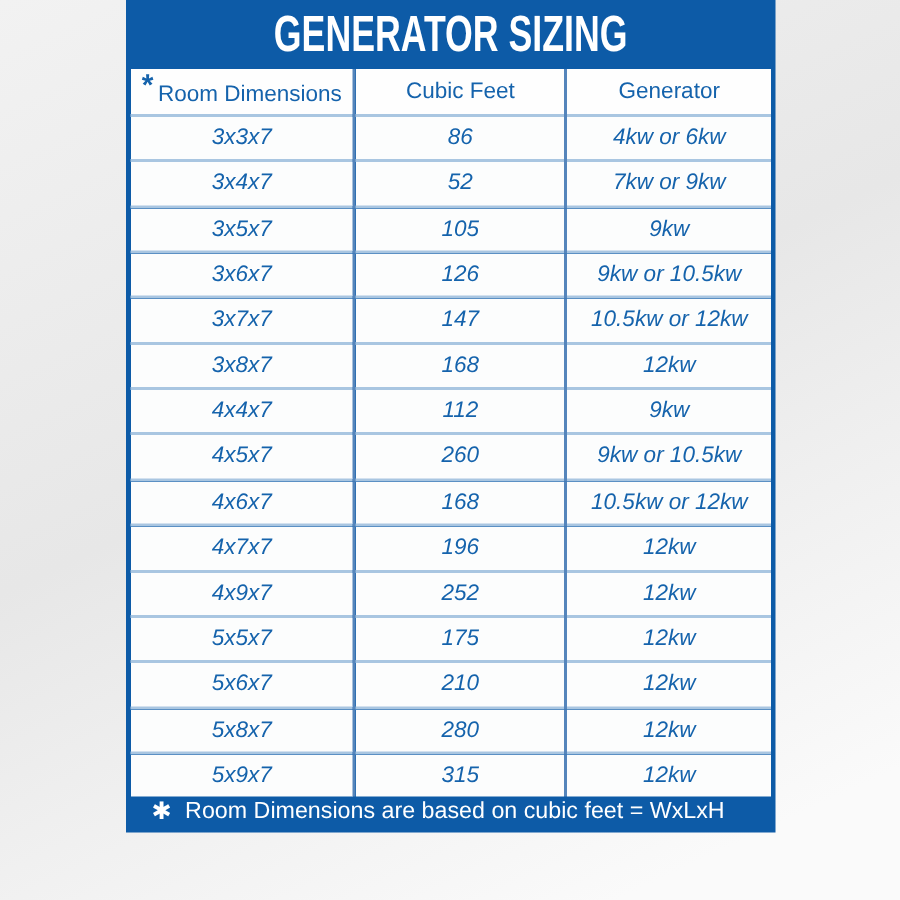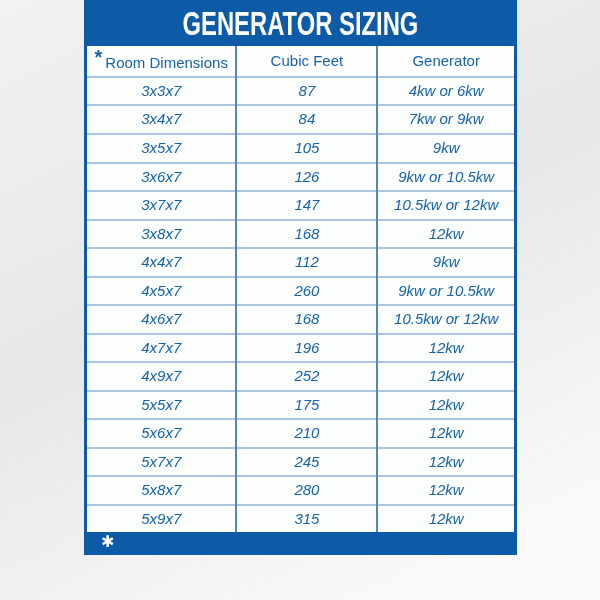--- a/index.html
+++ b/index.html
@@ -74,27 +74,27 @@
           <th>
             <span class="star">*</span><span>Room Dimensions</span>
           </th>
           <th>Cubic Feet</th>
           <th>Generator</th>
         </tr>
       </thead>
       <tbody id="table-body">
   <tr>
     <td>3x3x7</td>
-    <td>87</td>
+    <td>86</td>
     <td>4kw or 6kw</td>
   </tr>
 
   <tr>
     <td>3x4x7</td>
-    <td>84</td>
+    <td>52</td>
     <td>7kw or 9kw</td>
   </tr>
 
   <tr>
     <td>3x5x7</td>
     <td>105</td>
     <td>9kw</td>
   </tr>
 
   <tr>
@@ -151,38 +151,34 @@
     <td>175</td>
     <td>12kw</td>
   </tr>
 
   <tr>
     <td>5x6x7</td>
     <td>210</td>
     <td>12kw</td>
   </tr>
 
-  <tr>
-    <td>5x7x7</td>
-    <td>245</td>
-    <td>12kw</td>
-  </tr>
 
   <tr>
     <td>5x8x7</td>
     <td>280</td>
     <td>12kw</td>
   </tr>
 
   <tr>
     <td>5x9x7</td>
     <td>315</td>
     <td>12kw</td>
   </tr>
 </tbody>
     </table>
 
     <div class="footer">
       <span class="fstar">✱</span>
+      <span>Room Dimensions are based on cubic feet = WxLxH</span>
     </div>
 
   </div>
 </div>
 
 </body></html>

